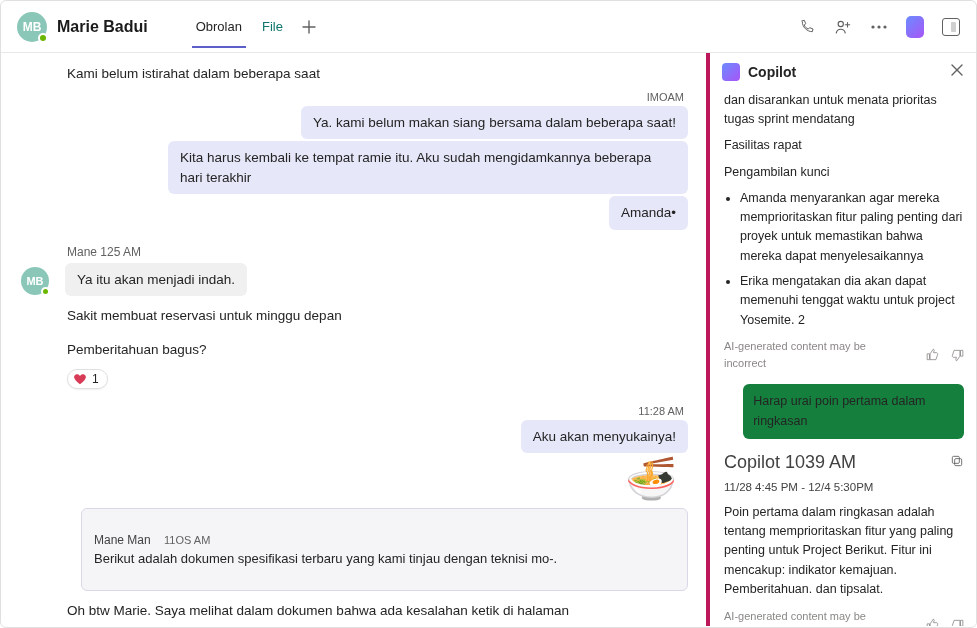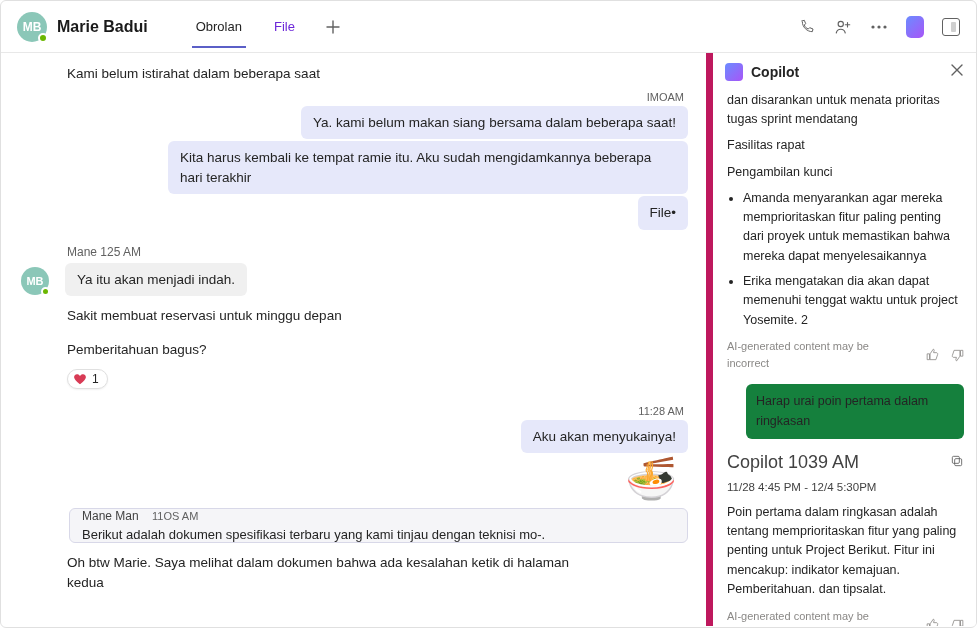--- a/index.html
+++ b/index.html
@@ -2,22 +2,22 @@
 <html><head>
   <meta charset="utf-8">
   <style>
     * { margin: 0; padding: 0; box-sizing: border-box; }
     body { font-family: -apple-system, 'Segoe UI', sans-serif; font-size: 13px; color: #242424; background: #fff; width: 977px; height: 628px; overflow: hidden; border: 1px solid #e0e0e0; border-radius: 6px; }
     
     .header { display: flex; align-items: center; height: 52px; padding: 0 16px; border-bottom: 1px solid #e8e8e8; }
     .avatar { width: 30px; height: 30px; border-radius: 50%; background: #8bc7b8; color: #fff; display: flex; align-items: center; justify-content: center; font-size: 12px; font-weight: 600; position: relative; margin-right: 10px; }
     .presence { position: absolute; bottom: -1px; right: -1px; width: 10px; height: 10px; border-radius: 50%; background: #6bb700; border: 2px solid #fff; }
     .chat-name { font-size: 16px; font-weight: 600; color: #1a1a1a; }
-    .tabs { display: flex; margin-left: 40px; gap: 16px; align-items: center; }
-    .tab { padding: 14px 8px; font-size: 13px; color: #6d28d9; cursor: pointer; position: relative; }
+    .tabs { display: flex; margin-left: 40px; gap: 4px; align-items: center; }
+    .tab { padding: 14px 8px; font-size: 13px; color: #0f766e; cursor: pointer; position: relative; }
     .tab.active { color: #242424; font-weight: 500; }
     .tab.active::after { content: ''; position: absolute; bottom: 0; left: 4px; right: 4px; height: 2px; background: #5b5fc7; }
     .tab-add { width: 28px; height: 28px; display: flex; align-items: center; justify-content: center; color: #616161; cursor: pointer; font-size: 16px; }
     .header-actions { margin-left: auto; display: flex; gap: 18px; align-items: center; color: #616161; }
     .hicon { width: 18px; height: 18px; cursor: pointer; display: flex; align-items: center; justify-content: center; }
     .copilot-badge { width: 22px; height: 22px; border-radius: 5px; background: linear-gradient(135deg,#6b8cff,#a855f7); display:flex; align-items:center; justify-content:center; }
     .popout { width: 18px; height: 18px; border: 1.5px solid #616161; border-radius: 3px; position: relative; }
     .popout::after { content:''; position:absolute; right:3px; top:3px; bottom:3px; width:5px; background:#616161; border-radius:1px; opacity:0.3; }
 
     .body { display: flex; height: calc(100% - 53px); }
@@ -30,26 +30,26 @@
     .bubble.other { background: #f0f0f0; color: #242424; }
     .bubble.plain { background: transparent; padding: 4px 2px; }
     .ts-inline { color: #616161; font-size: 11px; text-align: right; margin: 2px 4px 2px 0; }
     .sender-block { margin-top: 12px; position: relative; }
     .sender-av { position: absolute; left: -44px; top: 24px; width: 28px; height: 28px; border-radius:50%; background:#8bc7b8; color:#fff; display:flex;align-items:center;justify-content:center;font-size:11px;font-weight:600; }
     .sender-av .presence { width:9px;height:9px;bottom:-1px;right:-1px; }
     .sender-line { font-size: 12px; color: #616161; margin: 2px 0 4px 2px; }
     .reaction { display:inline-flex; align-items:center; gap:5px; border:1px solid #e0e0e0; border-radius:14px; padding:2px 8px 2px 5px; background:#fff; font-size:12px; margin:4px 0 2px 2px; box-shadow:0 1px 2px rgba(0,0,0,0.06); }
     .reaction svg { width:14px; height:14px; }
     .noodles { font-size: 42px; text-align: right; margin: 4px 10px 2px 0; line-height:1; }
-    .quoted { border: 1px solid #d8d8e8; border-radius: 6px; background: #f5f5f8; padding: 0 12px; margin: 6px 0 2px 4px; }
+    .quoted { border: 1px solid #d8d8e8; border-radius: 6px; background: #f5f5f8; padding: 24px 12px; margin: 6px 0 2px 16px; }
     .quoted .qh { font-size: 12px; color: #424242; margin-bottom: 4px; }
     .quoted .qh .qts { color:#616161; margin-left:10px; font-size:11px; }
     .quoted .qb { font-size: 13px; color: #242424; }
 
-    .copilot-panel { width: 270px; border-left: 7px solid #be185d; display: flex; flex-direction: column; background: #fff; }
+    .copilot-panel { width: 270px; border-left: 4px solid #be185d; display: flex; flex-direction: column; background: #fff; }
     .cp-head { display:flex; align-items:center; gap:8px; padding: 10px 12px; }
     .cp-head .cp-logo { width:18px; height:18px; border-radius:4px; background:linear-gradient(135deg,#6b8cff,#a855f7); }
     .cp-head .cp-title { font-weight:600; font-size:14px; }
     .cp-head .cp-close { margin-left:auto; color:#616161; font-size:16px; cursor:pointer; }
     .cp-body { flex:1; overflow-y:auto; padding: 0 12px 10px 14px; font-size: 12.5px; line-height:1.55; }
     .cp-body p { margin-bottom: 6px; }
     .cp-sub { font-weight: 400; margin: 8px 0 4px 0; }
     .cp-ul { list-style: disc; padding-left: 16px; }
     .cp-ul li { margin-bottom: 6px; }
     .cp-disclaimer { display:flex; align-items:center; gap:22px; color:#8a8886; font-size:11px; margin: 8px 0 12px 0; }
@@ -116,21 +116,21 @@
       </div>
 
     <div class="ts-inline">IMOAM</div>
     <div class="msg-row mine">
         <div class="bubble mine">Ya. kami belum makan siang bersama dalam beberapa saat!</div>
       </div>
     <div class="msg-row mine">
         <div class="bubble mine">Kita harus kembali ke tempat ramie itu. Aku sudah mengidamkannya beberapa hari terakhir</div>
       </div>
     <div class="msg-row mine">
-        <div class="bubble mine">File•</div>
+        <div class="bubble mine">Amanda•</div>
       </div>
 
     <div class="sender-block">
       <div class="sender-av">
           <span>MB</span>
           <span class="presence"></span>
         </div>
       <div class="sender-line">Mane 125 AM</div>
       <div class="msg-row">
           <div class="bubble other">Ya itu akan menjadi indah.</div>

